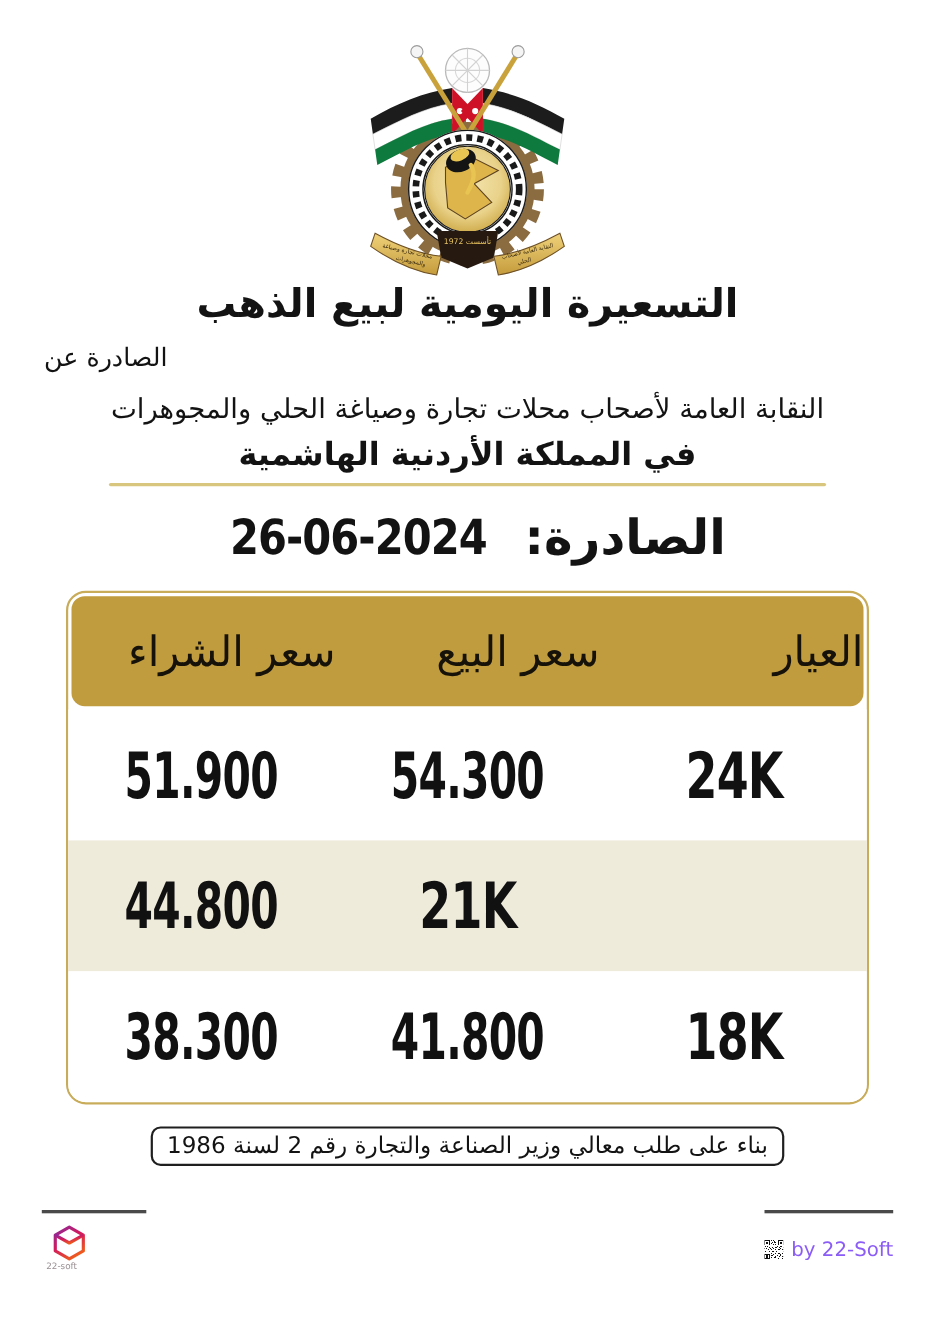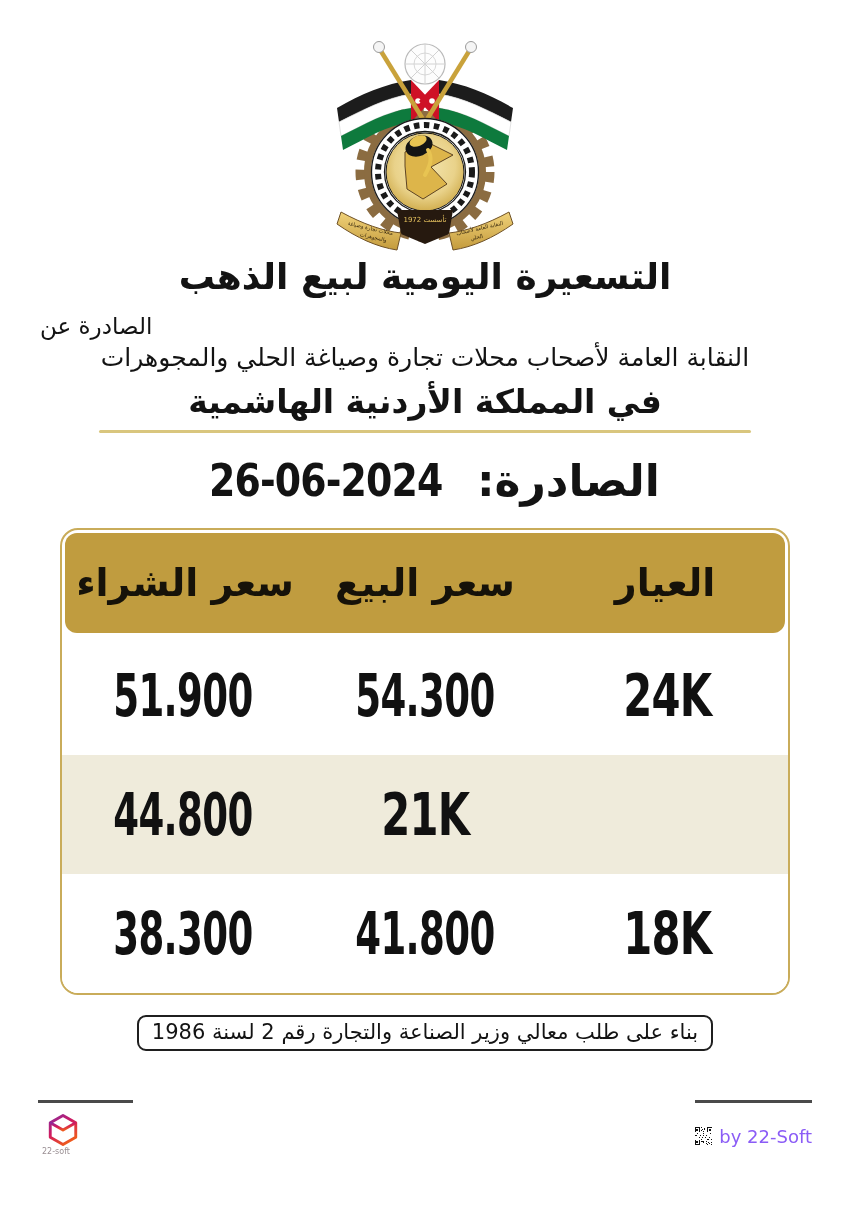--- a/index.html
+++ b/index.html
@@ -14,26 +14,26 @@
   
   .main-title {
     margin-top:2px; text-align:center; direction:rtl;
     font-size:36px; font-weight:700; letter-spacing:0;
   }
   .issued-by {
     margin-top:16px; text-align:left; direction:rtl;
     font-size:23px; font-weight:400;margin-left:40px;
   }
   .org-name {
-    margin-top:4px; text-align:center; direction:rtl;
+    margin-top:18px; text-align:center; direction:rtl;
     font-size:25px; font-weight:400;
   }
   .country-line {
     margin-top:10px; text-align:center; direction:rtl;
-    font-size:33px; font-weight:600;
+    font-size:29px; font-weight:600;
   }
   .gold-divider {
     width:652px; height:3px; margin:9px auto 0;
     background:#D9C67E; border-radius:2px;
   }
   .date-line {
     margin-top:22px; text-align:center; direction:rtl;
     font-size:44px; font-weight:800;
   }
   .date-line .dval { display:inline-block; transform:scaleX(.86); letter-spacing:-1px; }
@@ -42,22 +42,22 @@
     width:730px; margin:22px auto 0;
     border:2px solid #C9AC5A; border-radius:18px; overflow:hidden;
     background:#ffffff;
   }
   .thead {
     margin:3px; height:100px; background:#C09C3F; border-radius:12px;
     display:grid; grid-template-columns:1fr 1fr 1fr; align-items:center;
     direction:ltr;
   }
   .thead .hcell {
-    text-align:center; direction:rtl;
-    font-size:38px; font-weight:700; color:#161209;
+    direction:rtl;
+    font-size:38px; font-weight:400; color:#161209;
   }
   .trow {
     height:119px; display:grid; grid-template-columns:1fr 1fr 1fr;
     align-items:center; direction:ltr;
   }
   .trow.beige { background:#EFEBDB; }
   .trow.white { background:#ffffff; }
   .cell { text-align:center; }
   .num, .karat {
     display:inline-block; font-size:58px; font-weight:800; color:#111;

